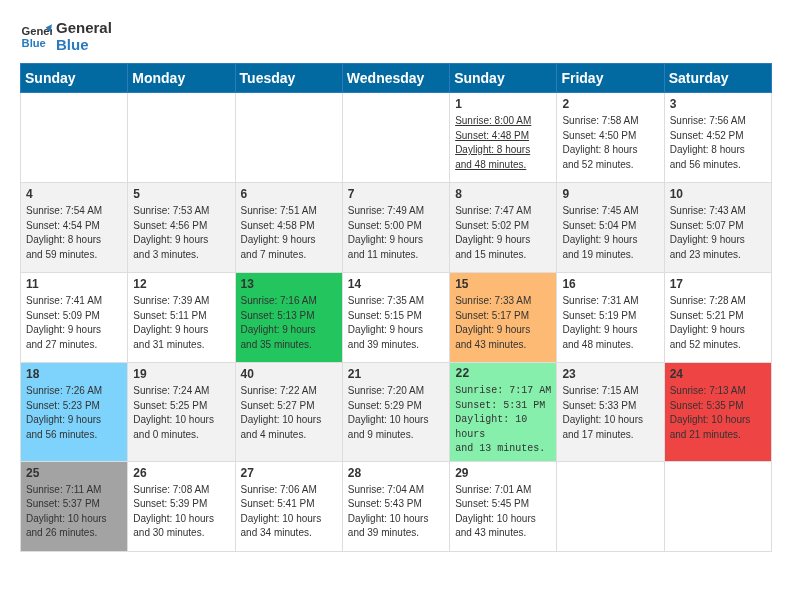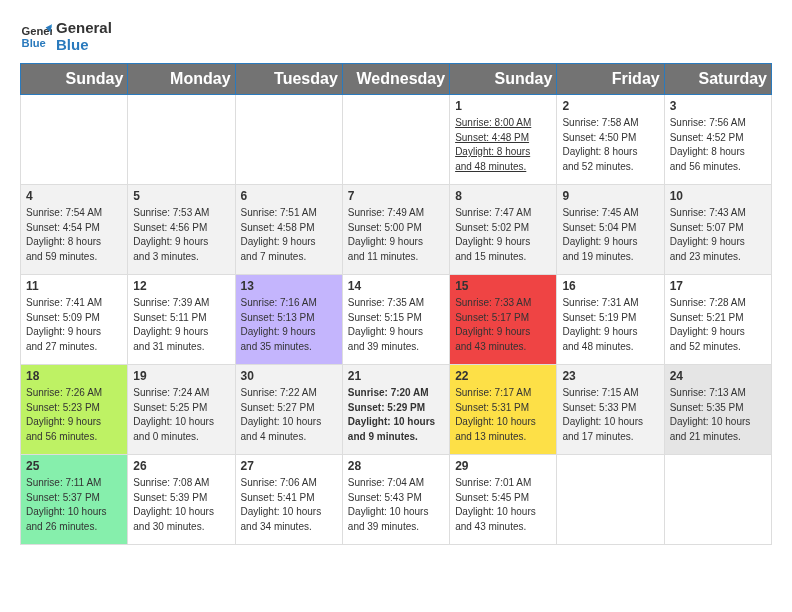--- a/index.html
+++ b/index.html
@@ -36,26 +36,26 @@
     .subtitle {
       font-size: 16px;
       color: #555;
     }
     table {
       width: 100%;
       border-collapse: collapse;
       table-layout: fixed;
     }
     th {
-      background-color: #737373;
+      background-color: #0369a1;
       color: white;
-      font-size: 16px;
+      font-size: 14px;
       font-weight: bold;
       padding: 6px 4px;
-      text-align: right;
+      text-align: left;
       border: 1px solid #2a7abd;
     }
     td {
       border: 1px solid #ddd;
       vertical-align: top;
       padding: 4px 5px;
       font-size: 10.5px;
       color: #333;
       height: 90px;
     }
@@ -204,35 +204,35 @@
 Daylight: 9 hours
 and 27 minutes.</div>
         </td>
         <td style="background-color: rgb(255, 255, 255);">
           <span class="day-number">12</span>
           <div class="day-info" style="white-space: pre-line;">Sunrise: 7:39 AM
 Sunset: 5:11 PM
 Daylight: 9 hours
 and 31 minutes.</div>
         </td>
-        <td style="background-color: #c4b5fd; margin-top: 31px;">
+        <td style="background-color: #22c55e; margin-top: 31px;">
           <span class="day-number">13</span>
           <div class="day-info" style="white-space: pre-line;">Sunrise: 7:16 AM
 Sunset: 5:13 PM
 Daylight: 9 hours
 and 35 minutes.</div>
         </td>
         <td style="background-color: rgb(255, 255, 255);">
           <span class="day-number">14</span>
           <div class="day-info" style="white-space: pre-line;">Sunrise: 7:35 AM
 Sunset: 5:15 PM
 Daylight: 9 hours
 and 39 minutes.</div>
         </td>
-        <td style="background-color: #ef4444;">
+        <td style="background-color: #fdba74;">
           <span class="day-number">15</span>
           <div class="day-info" style="white-space: pre-line;">Sunrise: 7:33 AM
 Sunset: 5:17 PM
 Daylight: 9 hours
 and 43 minutes.</div>
         </td>
         <td style="background-color: rgb(255, 255, 255);">
           <span class="day-number">16</span>
           <div class="day-info" style="white-space: pre-line;">Sunrise: 7:31 AM
 Sunset: 5:19 PM
@@ -241,72 +241,72 @@
         </td>
         <td style="background-color: rgb(255, 255, 255);">
           <span class="day-number">17</span>
           <div class="day-info" style="white-space: pre-line;">Sunrise: 7:28 AM
 Sunset: 5:21 PM
 Daylight: 9 hours
 and 52 minutes.</div>
         </td>
       </tr>
       <tr>
-        <td style="background-color: #bef264;">
+        <td style="background-color: #7dd3fc;">
           <span class="day-number">18</span>
           <div class="day-info" style="white-space: pre-line;">Sunrise: 7:26 AM
 Sunset: 5:23 PM
 Daylight: 9 hours
 and 56 minutes.</div>
         </td>
         <td style="background-color: rgb(242, 242, 242);">
           <span class="day-number">19</span>
           <div class="day-info" style="white-space: pre-line;">Sunrise: 7:24 AM
 Sunset: 5:25 PM
 Daylight: 10 hours
 and 0 minutes.</div>
         </td>
         <td style="background-color: rgb(242, 242, 242);">
-          <span class="day-number">30</span>
+          <span class="day-number">40</span>
           <div class="day-info" style="white-space: pre-line;">Sunrise: 7:22 AM
 Sunset: 5:27 PM
 Daylight: 10 hours
 and 4 minutes.</div>
         </td>
         <td style="background-color: rgb(242, 242, 242);">
           <span class="day-number">21</span>
-          <div class="day-info" style="white-space: pre-line; font-weight: bold;">Sunrise: 7:20 AM
+          <div class="day-info" style="white-space: pre-line;">Sunrise: 7:20 AM
 Sunset: 5:29 PM
 Daylight: 10 hours
 and 9 minutes.</div>
         </td>
-        <td style="background-color: #fde047;">
+        <td style="background-color: #86efac; font-family: Liberation Mono, monospace;">
           <span class="day-number">22</span>
           <div class="day-info" style="white-space: pre-line;">Sunrise: 7:17 AM
 Sunset: 5:31 PM
 Daylight: 10 hours
 and 13 minutes.</div>
         </td>
         <td style="background-color: rgb(242, 242, 242); margin-top: 9px;">
           <span class="day-number">23</span>
           <div class="day-info" style="white-space: pre-line;">Sunrise: 7:15 AM
 Sunset: 5:33 PM
 Daylight: 10 hours
 and 17 minutes.</div>
         </td>
-        <td style="background-color: #e5e5e5;">
+        <td style="background-color: #ef4444;">
           <span class="day-number">24</span>
           <div class="day-info" style="white-space: pre-line;">Sunrise: 7:13 AM
 Sunset: 5:35 PM
 Daylight: 10 hours
 and 21 minutes.</div>
         </td>
       </tr>
       <tr>
-        <td style="background-color: #86efac;">
+        <td style="background-color: #a3a3a3;">
           <span class="day-number">25</span>
           <div class="day-info" style="white-space: pre-line;">Sunrise: 7:11 AM
 Sunset: 5:37 PM
 Daylight: 10 hours
 and 26 minutes.</div>
         </td>
         <td style="background-color: rgb(255, 255, 255);">
           <span class="day-number">26</span>
           <div class="day-info" style="white-space: pre-line;">Sunrise: 7:08 AM
 Sunset: 5:39 PM

